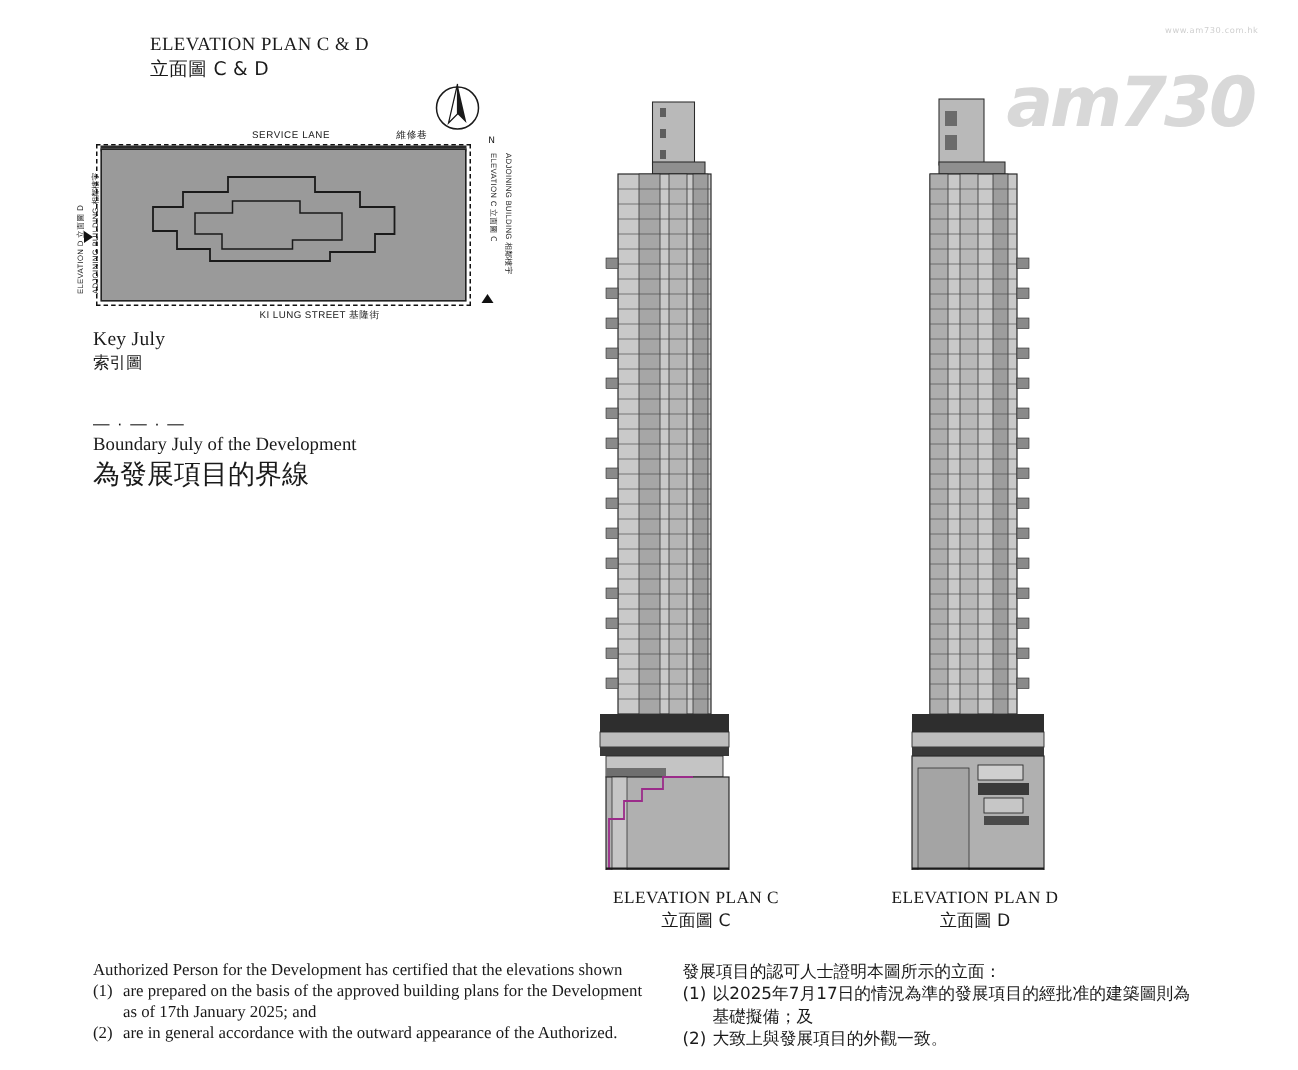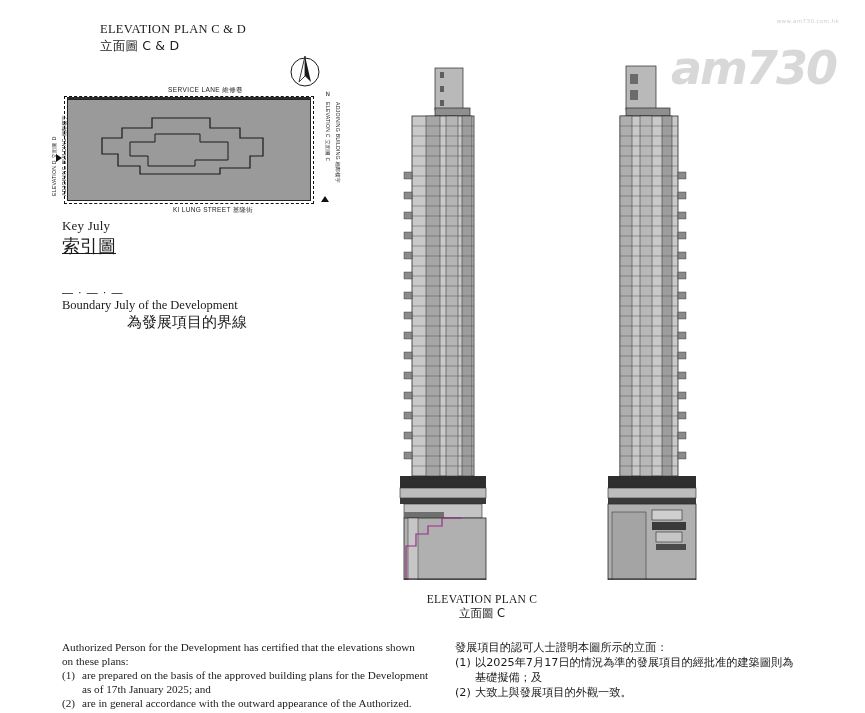--- a/index.html
+++ b/index.html
@@ -78,21 +78,21 @@
   }
   .kp-lane-label {
     position: absolute;
     left: 128px;
     top: 8px;
     font-size: 6.5px;
     font-family: "Liberation Sans", sans-serif;
     letter-spacing: 0.4px;
     white-space: nowrap;
   }
-  .kp-lane-label .zh { font-family: "DejaVu Sans", sans-serif; }
+  .kp-lane-label .zh { font-family: "DejaVu Sans", sans-serif; margin-left: 42px; }
   .kp-outer {
     position: absolute;
     left: 24px;
     top: 18px;
     width: 250px;
     height: 108px;
     border: 1.4px dashed #111;
     box-sizing: border-box;
   }
   .kp-block {
@@ -196,56 +196,54 @@
     position: absolute;
     left: 62px;
     top: 218px;
     width: 250px;
   }
   #legend .kp-title-en {
     font-size: 13px;
     letter-spacing: 0.2px;
   }
   #legend .kp-title-zh {
-    font-size: 18px;
+    font-size: 11px;
     font-family: "DejaVu Sans", sans-serif;
-    text-decoration: underline;
   }
   #legend .dashline {
     margin-top: 28px;
     height: 10px;
     font-family: "Liberation Sans", sans-serif;
     font-size: 11px;
     letter-spacing: 1px;
     color: #111;
   }
   #legend .bd-en {
     margin-top: 2px;
     font-size: 12.5px;
   }
   #legend .bd-zh {
-    font-size: 15px;
+    font-size: 18px;
     font-family: Liberation Serif, serif;
-    text-align: center;
   }
 
   
   .elev-wrap { position: absolute; }
   #elev-c-wrap { left: 390px; top: 60px; width: 115px; height: 520px; }
   #elev-d-wrap { left: 600px; top: 60px; width: 105px; height: 520px; }
 
   .caption {
     position: absolute;
     text-align: center;
     width: 180px;
     line-height: 1.25;
   }
   .caption .en { font-size: 11.5px; letter-spacing: 0.3px; }
   .caption .zh { font-size: 11.5px; font-family: "DejaVu Sans", sans-serif; }
-  #caption-c { left: 392px; top: 592px; }
+  #caption-c { left: 374px; top: 592px; }
   #caption-d { left: 560px; top: 592px; }
 
   
   #footer {
     position: absolute;
     left: 0;
     top: 640px;
     width: 865px;
     height: 73px;
   }
@@ -514,25 +512,28 @@
       <rect x="56" y="484" width="30" height="6" fill="#4a4a4a"></rect>
       <rect x="12" y="452" width="34" height="68" fill="#a4a4a4" stroke="#2a2a2a" stroke-width="0.5"></rect>
       <line x1="8" y1="519" x2="96" y2="519" stroke="#1a1a1a" stroke-width="1.2"></line>
     </svg>
   </div>
 
   <div class="caption" id="caption-c">
     <div class="en">ELEVATION PLAN C</div>
     <div class="zh">立面圖 C</div>
   </div>
+  <div class="caption" id="caption-d">
+    <div class="en">ELEVATION PLAN D</div>
+    <div class="zh">立面圖 D</div>
+  </div>
 
   <div id="footer">
     <div id="footer-en">
       <div>Authorized Person for the Development has certified that the elevations shown</div>
-      <div>on these plans:</div>
       <div class="note-row">
         <div class="note-num">(1)</div>
         <div class="note-txt">are prepared on the basis of the approved building plans for the Development</div>
       </div>
       <div class="indent">as of 17th January 2025; and</div>
       <div class="note-row">
         <div class="note-num">(2)</div>
         <div class="note-txt">are in general accordance with the outward appearance of the Authorized.</div>
       </div>
     </div>

